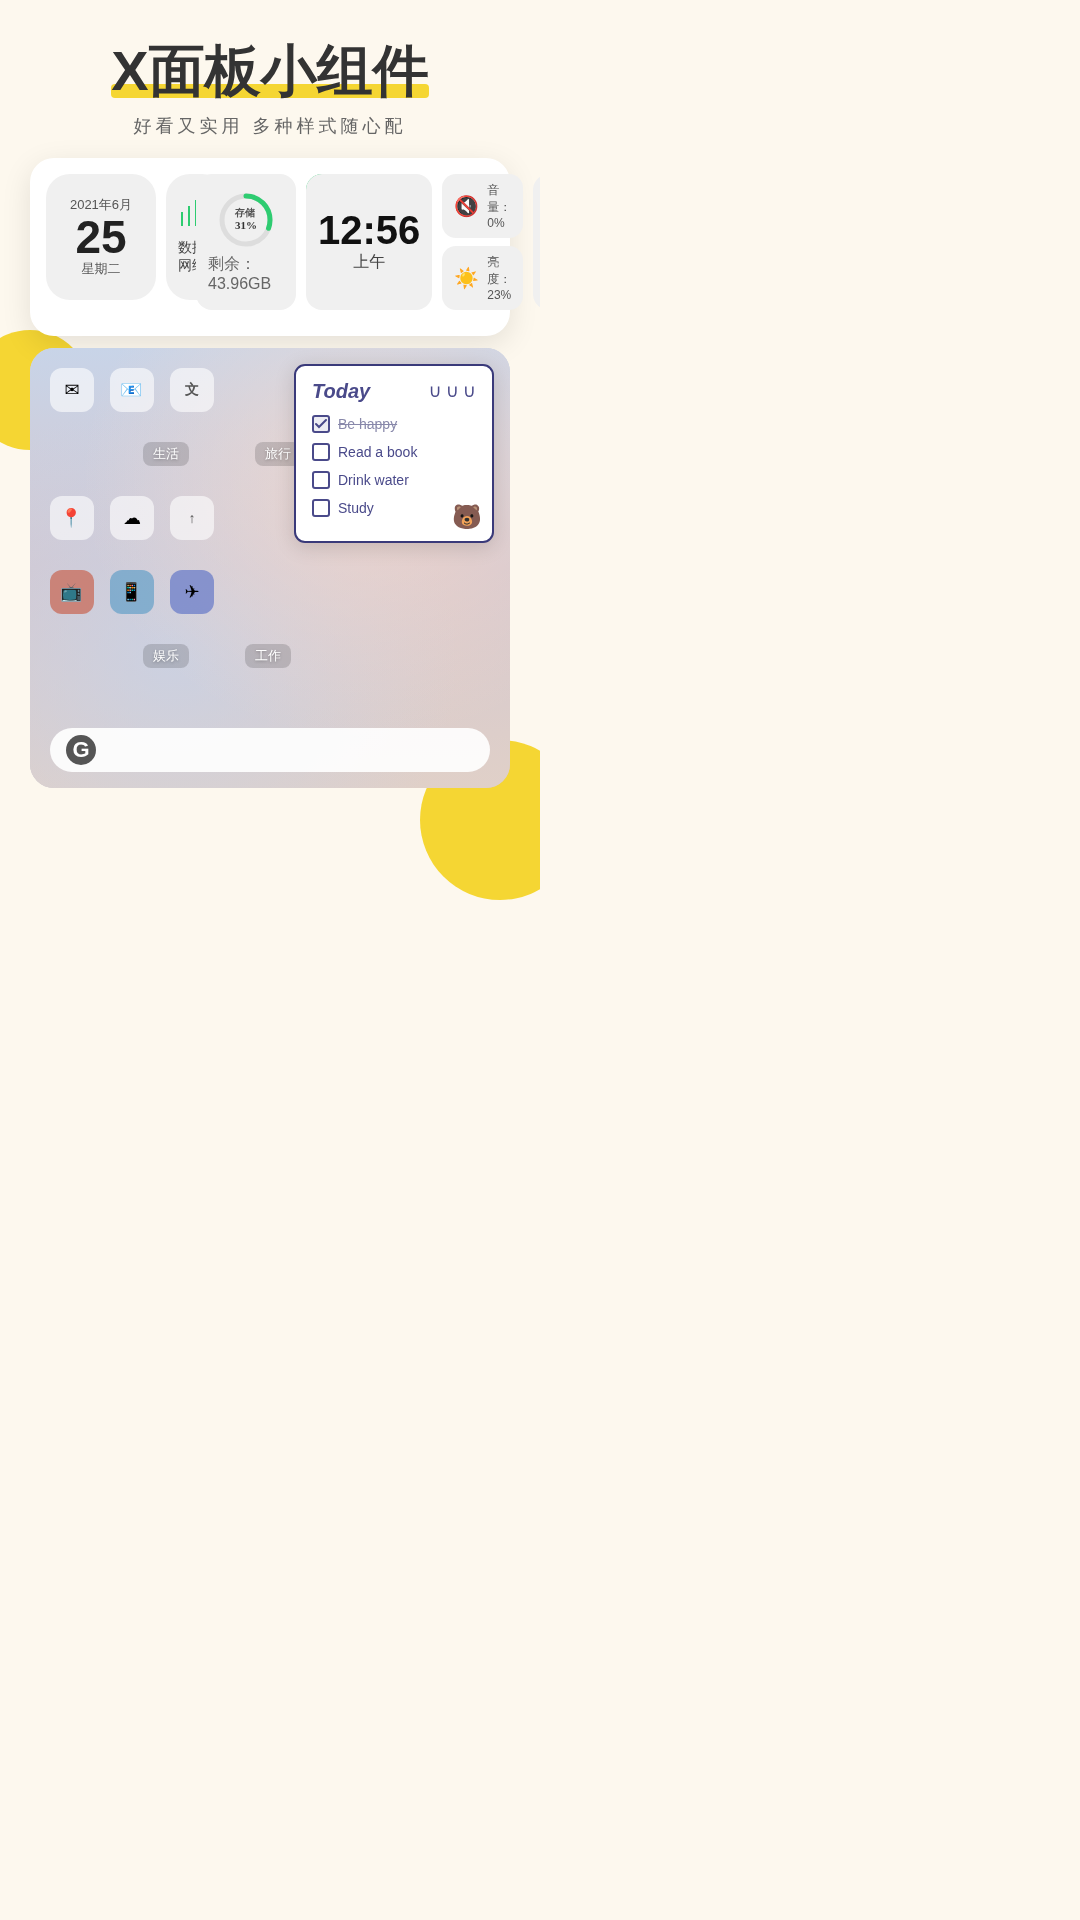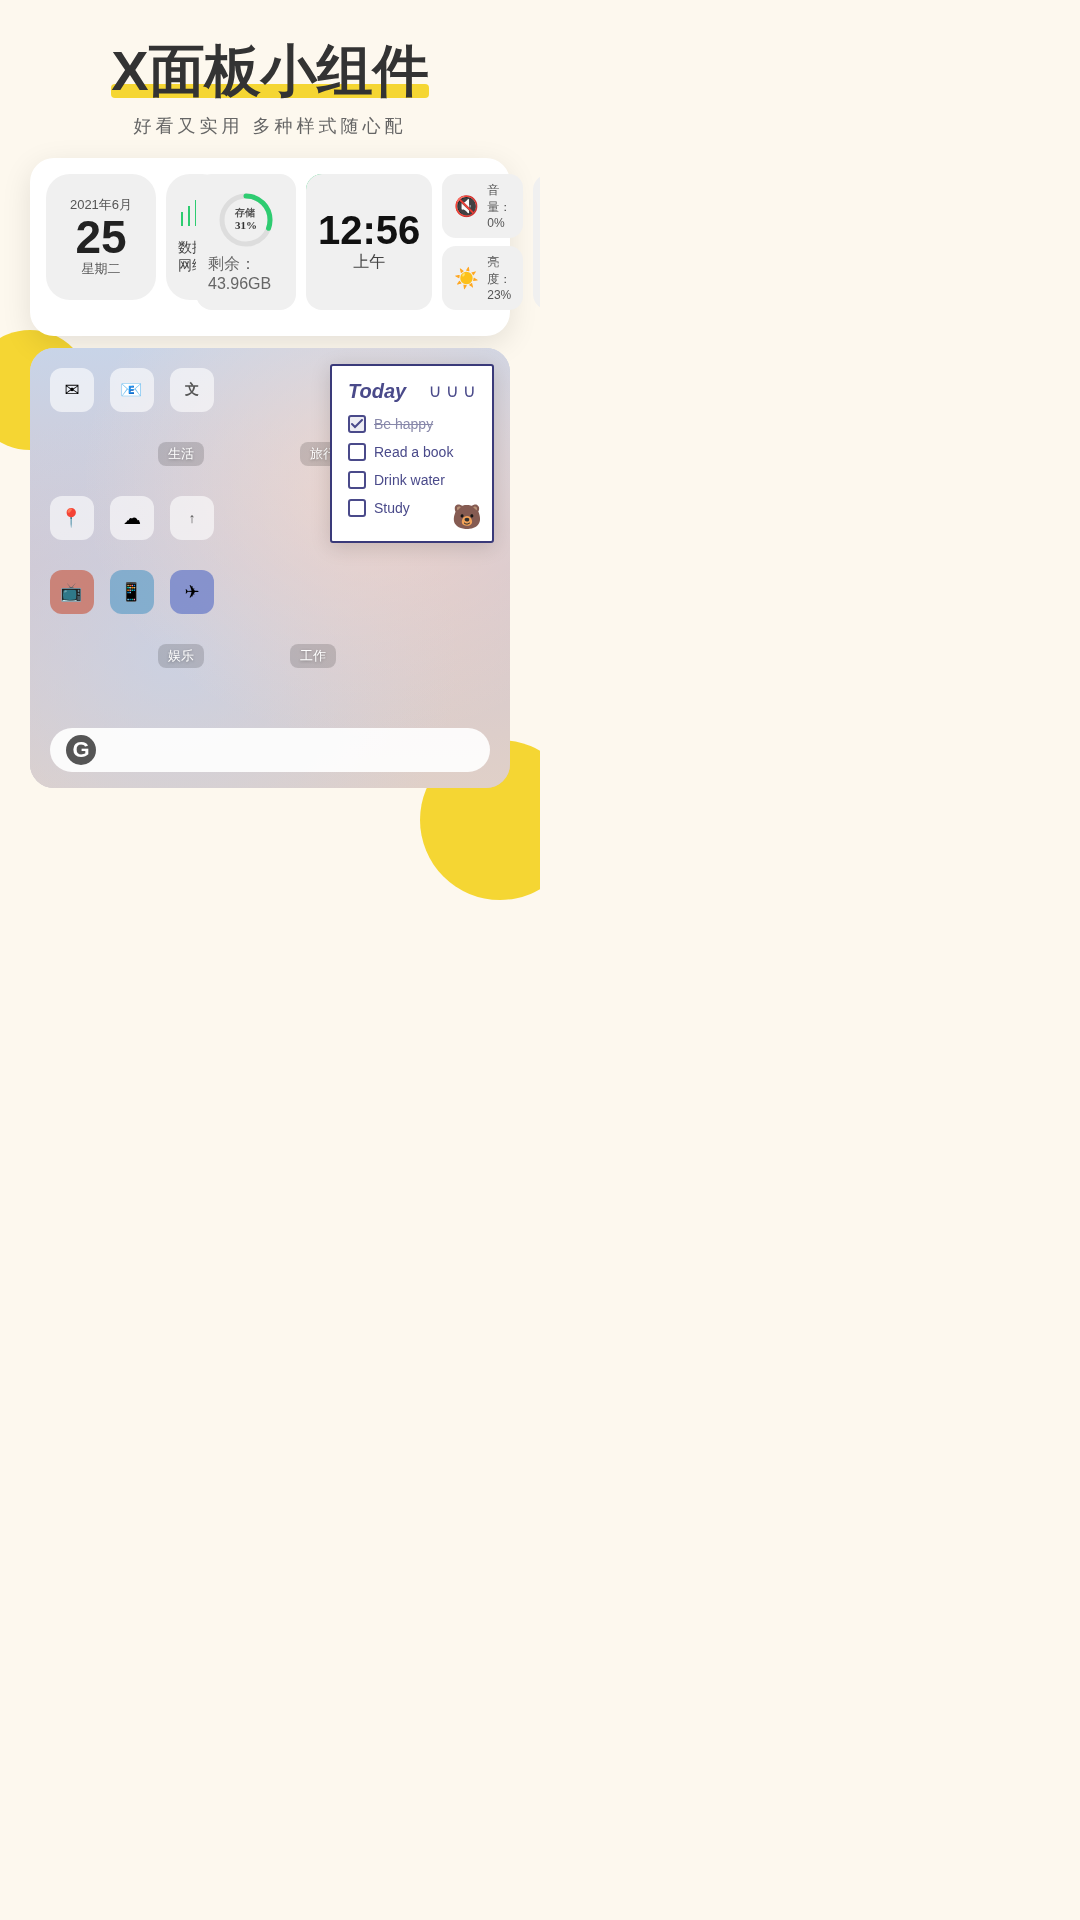--- a/index.html
+++ b/index.html
@@ -288,21 +288,21 @@
     .app-grid {
       position: absolute;
       top: 20px;
       left: 20px;
       display: flex;
       flex-direction: column;
       gap: 30px;
     }
     .app-row {
       display: flex;
-      gap: 28px;
+      gap: 13px;
       align-items: flex-end;
       font-family: Liberation Mono, monospace;
     }
     .app-label {
       font-size: 13px;
       color: white;
       text-shadow: 0 1px 3px rgba(0,0,0,0.3);
       background: rgba(0,0,0,0.15);
       padding: 3px 10px;
       border-radius: 8px;
@@ -323,23 +323,23 @@
       justify-content: center;
       font-size: 18px;
     }
 
     
     .today-widget {
       position: absolute;
       right: 16px;
       top: 16px;
       background: white;
-      border-radius: 3px;
+      border-radius: 11px;
       padding: 14px 16px;
-      width: 164px;
+      width: 200px;
       box-shadow: 0 4px 20px rgba(0,0,0,0.15);
       border: 2px solid #3a3a7a;
     }
     .today-header {
       display: flex;
       align-items: center;
       justify-content: space-between;
       margin-bottom: 12px;
     }
     .today-title {

